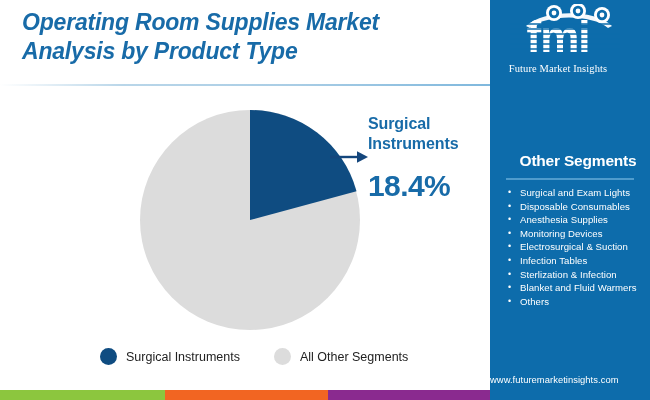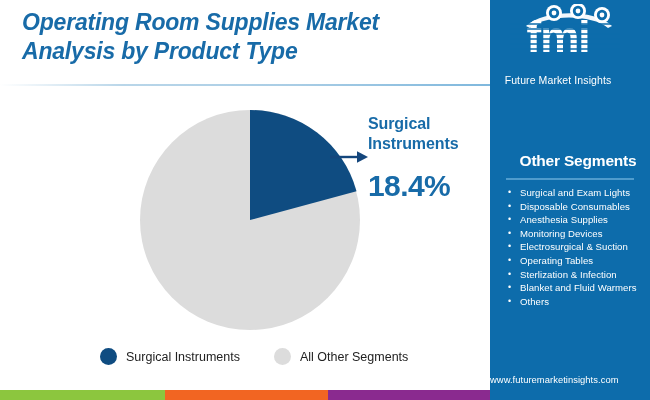--- a/index.html
+++ b/index.html
@@ -130,21 +130,22 @@
     top: 4px;
     width: 136px;
     height: 78px;
   }
   .logo-svg { display: block; margin: 0 auto; }
   .logo-tagline {
     text-align: center;
     color: #ffffff;
     font-size: 10.5px;
     letter-spacing: 0.1px;
-    margin-top: 12px;
+    margin-top: 1px;
+    font-family: Liberation Serif, serif;
   }
 
   .panel-heading {
     position: absolute;
     left: 0;
     top: 152px;
     width: 160px;
     text-align: center;
     color: #ffffff;
     font-size: 15.5px;
@@ -306,21 +307,21 @@
       <li class="segment-item">
         <span class="segment-bullet">•</span>
         <span>Monitoring Devices</span>
       </li>
       <li class="segment-item">
         <span class="segment-bullet">•</span>
         <span>Electrosurgical &amp; Suction</span>
       </li>
       <li class="segment-item">
         <span class="segment-bullet">•</span>
-        <span>Operating Tables</span>
+        <span>Infection Tables</span>
       </li>
       <li class="segment-item">
         <span class="segment-bullet">•</span>
         <span>Sterlization &amp; Infection</span>
       </li>
       <li class="segment-item">
         <span class="segment-bullet">•</span>
         <span>Blanket and Fluid Warmers</span>
       </li>
       <li class="segment-item">

